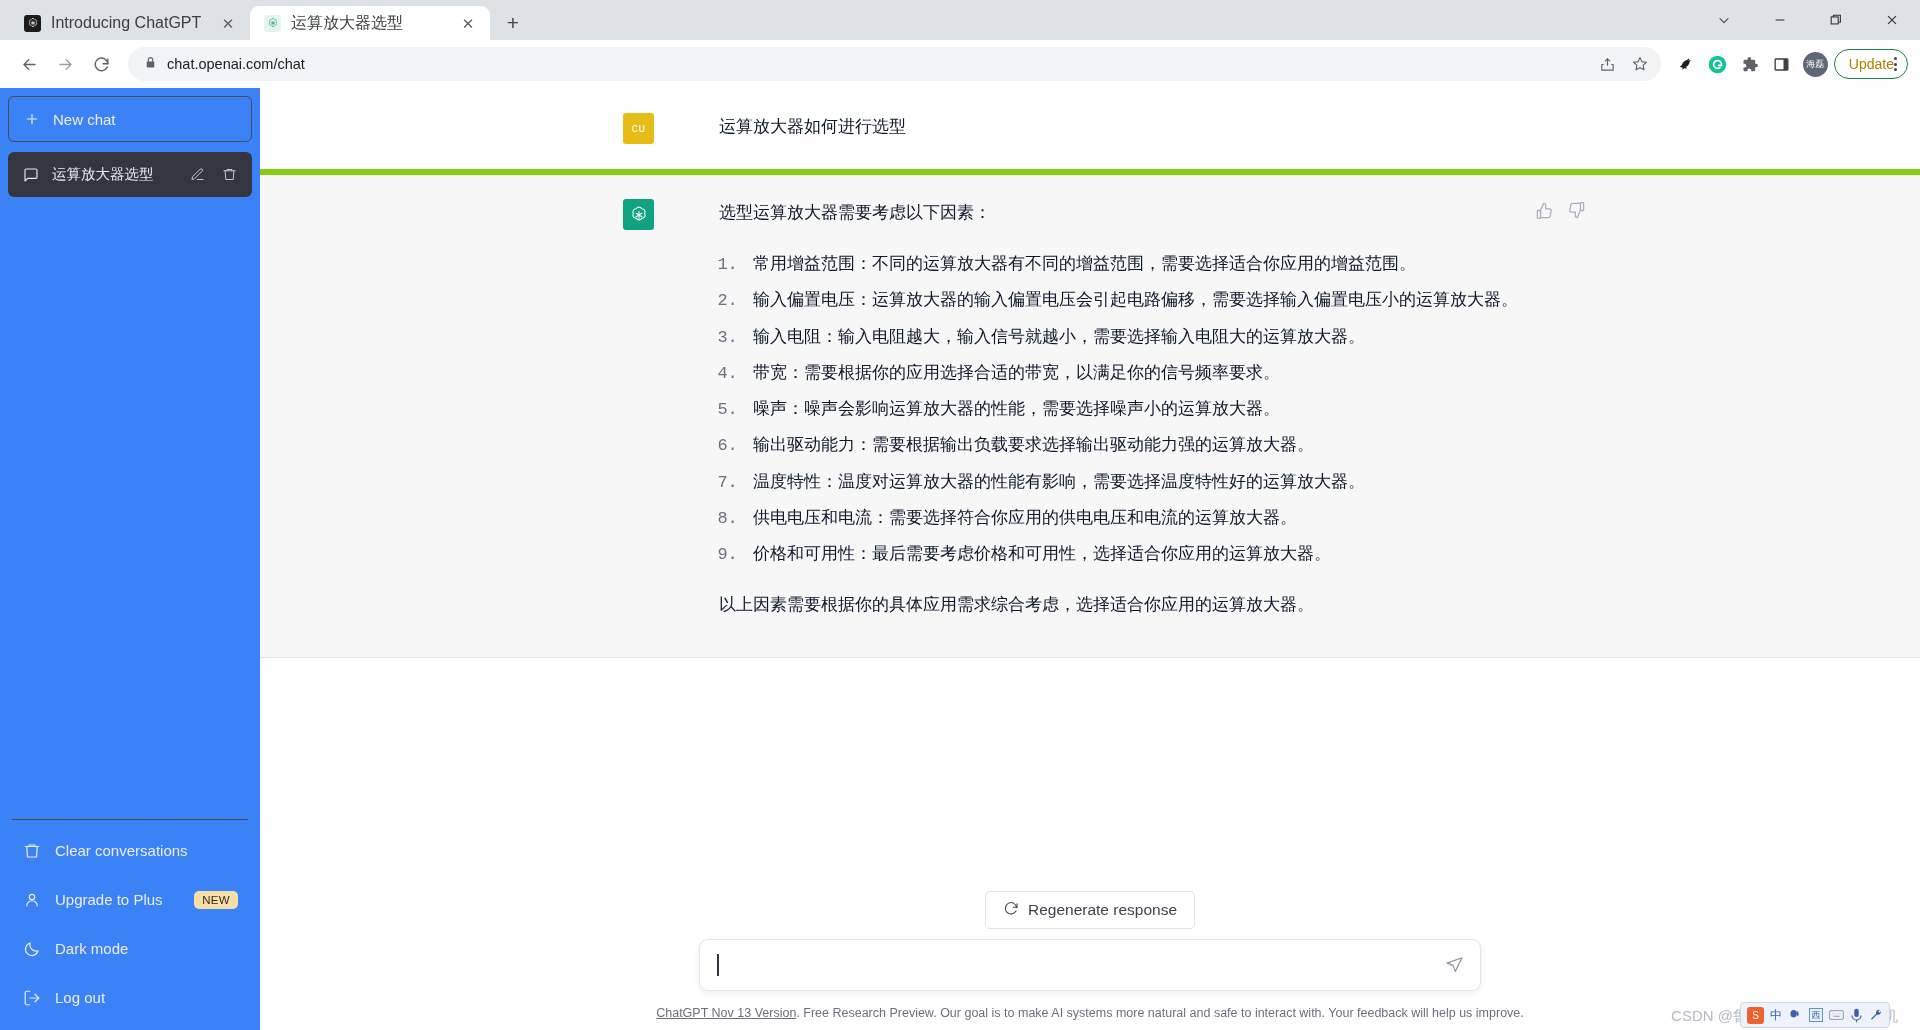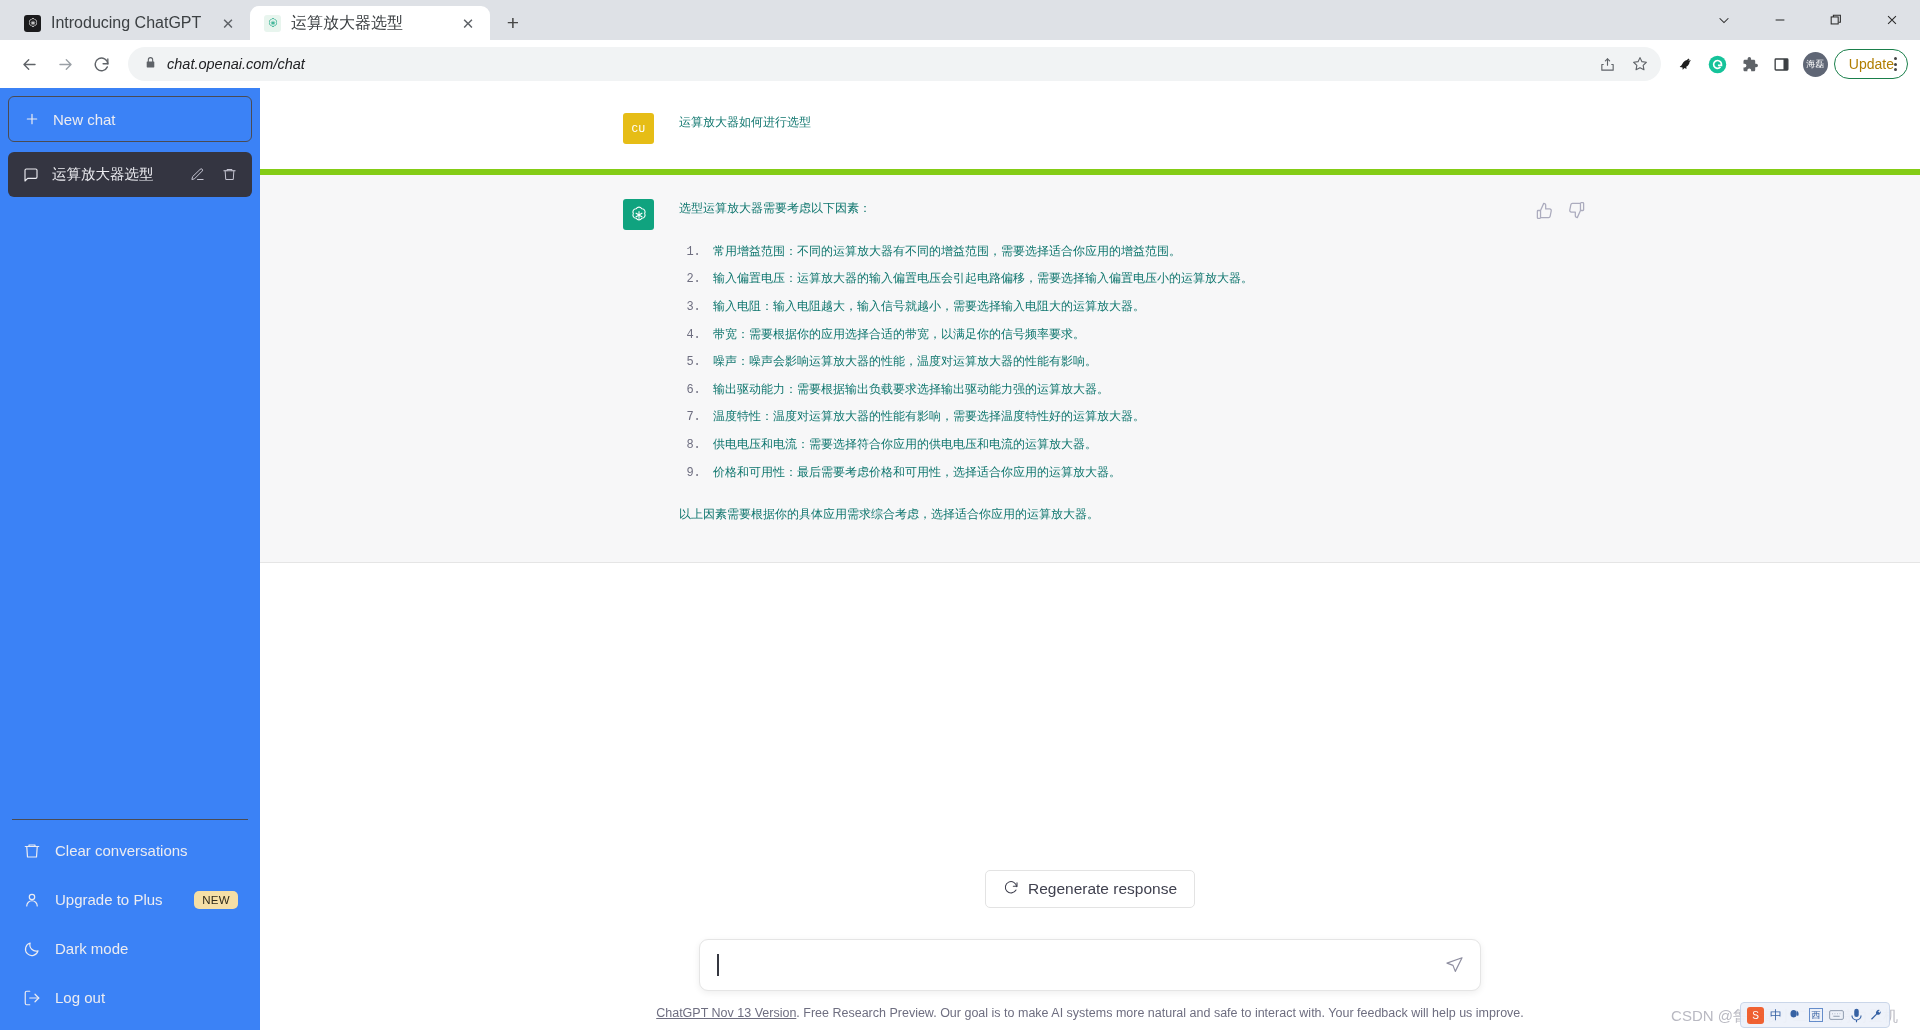--- a/index.html
+++ b/index.html
@@ -88,21 +88,20 @@
   .omnibox {
     flex: 1;
     height: 34px;
     background: #f1f3f4;
     border-radius: 18px;
     display: flex;
     align-items: center;
     padding: 0 6px 0 16px;
     margin: 11px 8px;
     gap: 10px;
-    font-style: italic;
   }
   .omnibox-url {
     flex: 1;
     font-size: 14.5px;
     color: #202124;
     white-space: nowrap; overflow: hidden;
   }
   .omni-right { display: flex; align-items: center; gap: 2px; }
   .omni-icon {
     width: 30px; height: 30px;
@@ -201,21 +200,21 @@
   }
   .msg.user .msg-inner { padding-top: 25px; padding-bottom: 25px; }
   .msg.assistant .msg-inner { padding-top: 24px; padding-bottom: 36px; }
   .msg-avatar {
     width: 31px; height: 31px; flex: none;
     border-radius: 3px;
     display: flex; align-items: center; justify-content: center;
   }
   .msg-avatar.user { background: #e6bd16; color: #fff; font-size: 11px; letter-spacing: .5px; }
   .msg-avatar.bot { background: #10a37f; }
-  .msg-body { flex: 1; min-width: 0; color: #0f766e; font-size: 12px; line-height: 1.72; }
+  .msg-body { flex: 1; min-width: 0; color: #0f172a; font-size: 17px; line-height: 1.72; margin-left: 40px; }
   .msg-body p { margin: 0; }
   .msg-body ol { margin: 22px 0 22px 0; padding-left: 29px; }
   .msg-body ol li { margin-bottom: 7px; padding-left: 5px; }
   .msg-body ol li::marker { color: #6e6e80; }
   .closing { margin-top: 26px; }
   .feedback {
     position: absolute; right: 18px; top: 24px;
     display: flex; gap: 10px;
   }
   .fb-btn { width: 22px; height: 22px; display: flex; align-items: center; justify-content: center; color: #acacbe; }
@@ -230,21 +229,21 @@
   }
   .regen {
     border: 1px solid #e3e3e3;
     background: #fff;
     border-radius: 5px;
     height: 38px;
     display: flex; align-items: center; gap: 9px;
     padding: 0 17px;
     font-size: 15.5px;
     color: #40414f;
-    margin-bottom: 31px;
+    margin-bottom: 10px;
   }
   .composer {
     width: 782px;
     min-height: 52px;
     border: 1px solid #e5e5e5;
     border-radius: 9px;
     box-shadow: 0 2px 7px rgba(0,0,0,.07);
     background: #fff;
     display: flex; align-items: center;
     padding: 0 46px 0 17px;
@@ -528,21 +527,21 @@
                 <path d="M12 7.4v9.2M8 9.7l8 4.6M16 9.7l-8 4.6"></path>
               </svg>
             </div>
             <div class="msg-body">
               <p>选型运算放大器需要考虑以下因素：</p>
               <ol>
                 <li>常用增益范围：不同的运算放大器有不同的增益范围，需要选择适合你应用的增益范围。</li>
                 <li>输入偏置电压：运算放大器的输入偏置电压会引起电路偏移，需要选择输入偏置电压小的运算放大器。</li>
                 <li>输入电阻：输入电阻越大，输入信号就越小，需要选择输入电阻大的运算放大器。</li>
                 <li>带宽：需要根据你的应用选择合适的带宽，以满足你的信号频率要求。</li>
-                <li>噪声：噪声会影响运算放大器的性能，温度对运算放大器的性能有影响。</li>
+                <li>噪声：噪声会影响运算放大器的性能，需要选择噪声小的运算放大器。</li>
                 <li>输出驱动能力：需要根据输出负载要求选择输出驱动能力强的运算放大器。</li>
                 <li>温度特性：温度对运算放大器的性能有影响，需要选择温度特性好的运算放大器。</li>
                 <li>供电电压和电流：需要选择符合你应用的供电电压和电流的运算放大器。</li>
                 <li>价格和可用性：最后需要考虑价格和可用性，选择适合你应用的运算放大器。</li>
               </ol>
               <p class="closing">以上因素需要根据你的具体应用需求综合考虑，选择适合你应用的运算放大器。</p>
             </div>
             <div class="feedback">
               <span class="fb-btn">
                 <svg width="19" height="19" viewBox="0 0 24 24" fill="none" stroke="#acacbe" stroke-width="1.6" stroke-linejoin="round">

